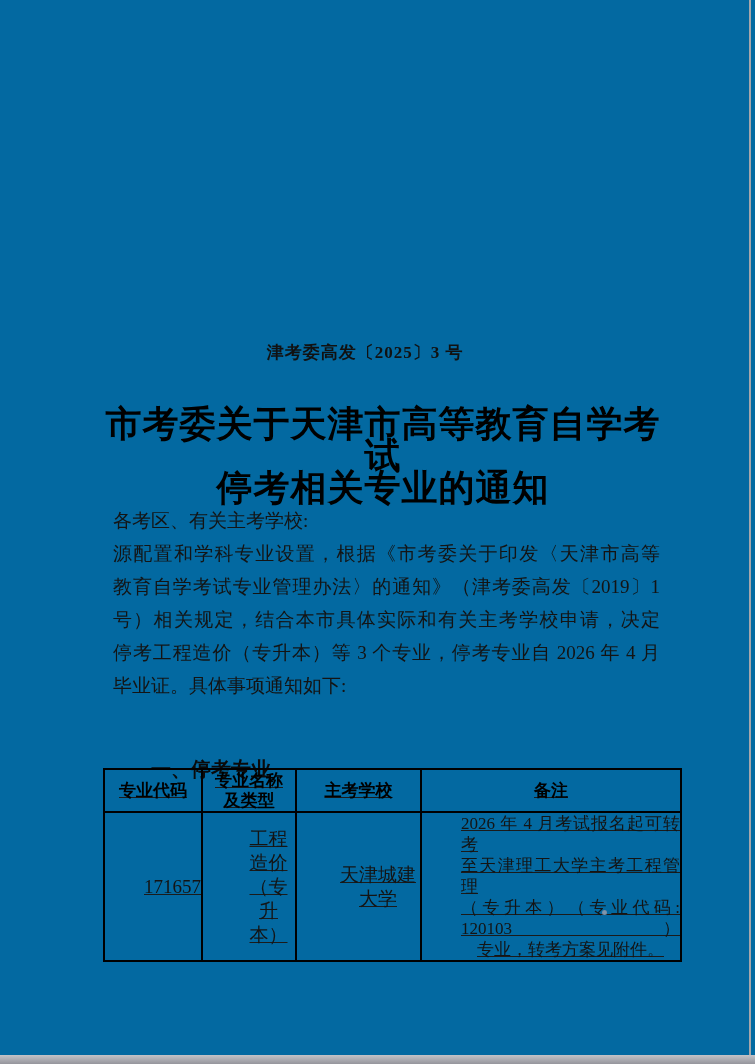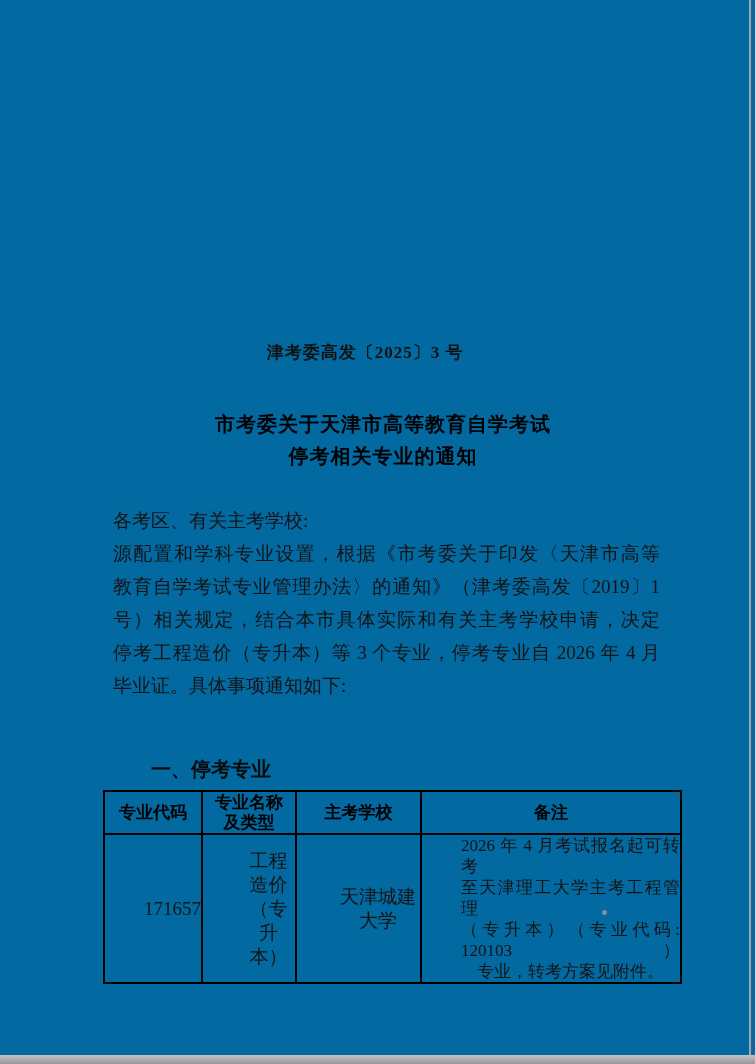--- a/index.html
+++ b/index.html
@@ -29,21 +29,21 @@
     color: #111;
   }
   
   .doc-title {
     position: absolute;
     top: 408px;
     left: 103px;
     width: 560px;
     text-align: center;
     font-family: "Liberation Sans", "DejaVu Sans", sans-serif;
-    font-size: 20px;
+    font-size: 36px;
     line-height: 32px;
     font-weight: 800;
     color: #000;
     letter-spacing: 1px;
   }
   
   .body-block {
     position: absolute;
     top: 504px;
     left: 113px;
@@ -69,25 +69,26 @@
     top: 756px;
     left: 151px;
     font-family: "Liberation Sans", "DejaVu Sans", sans-serif;
     font-size: 20px;
     font-weight: 800;
     color: #0a0a0a;
   }
   
   table.majors {
     position: absolute;
-    top: 790px;
+    top: 768px;
     left: 103px;
     width: 577px;
     border-collapse: collapse;
     table-layout: fixed;
+    text-decoration: underline;
   }
   table.majors td, table.majors th {
     border: 2px solid #000;
     padding: 0;
     vertical-align: middle;
   }
   table.majors th {
     height: 41px;
     font-family: "Liberation Sans", "DejaVu Sans", sans-serif;
     font-size: 17px;

